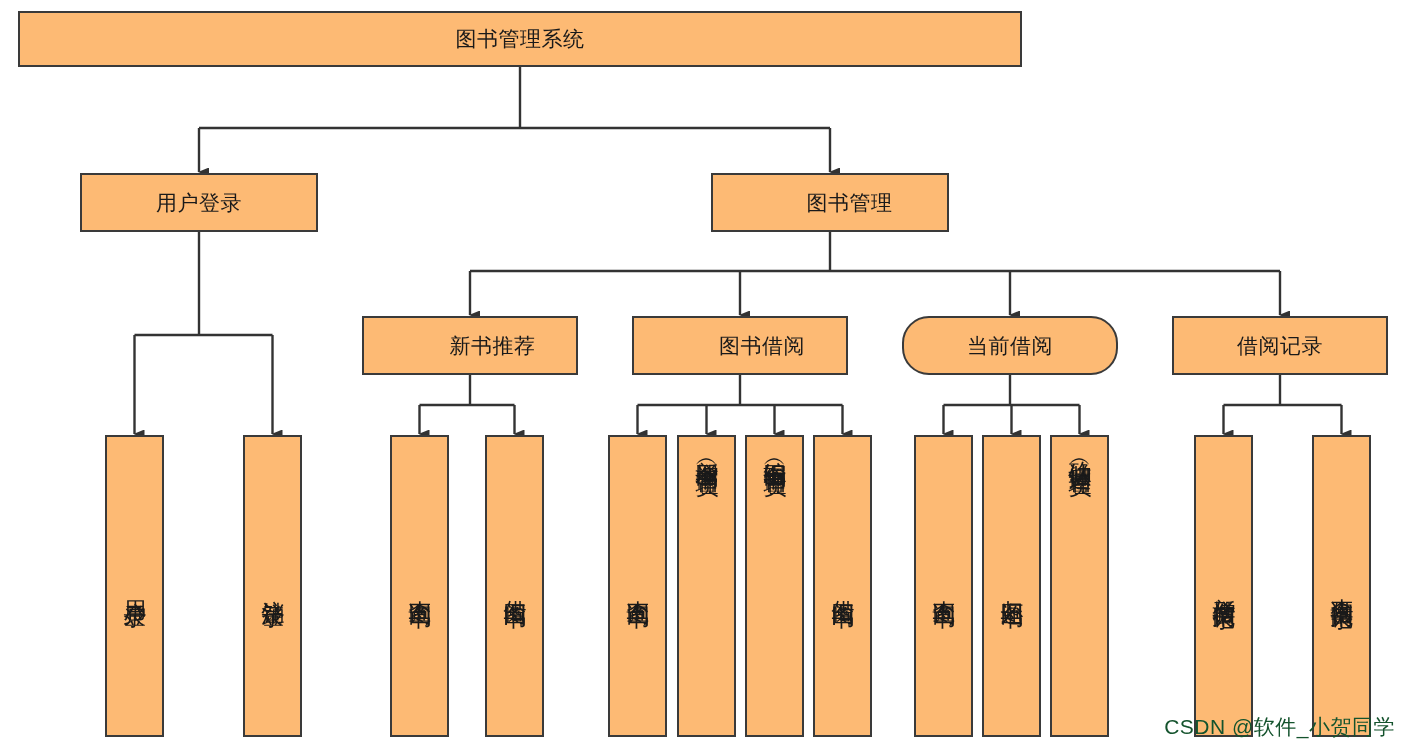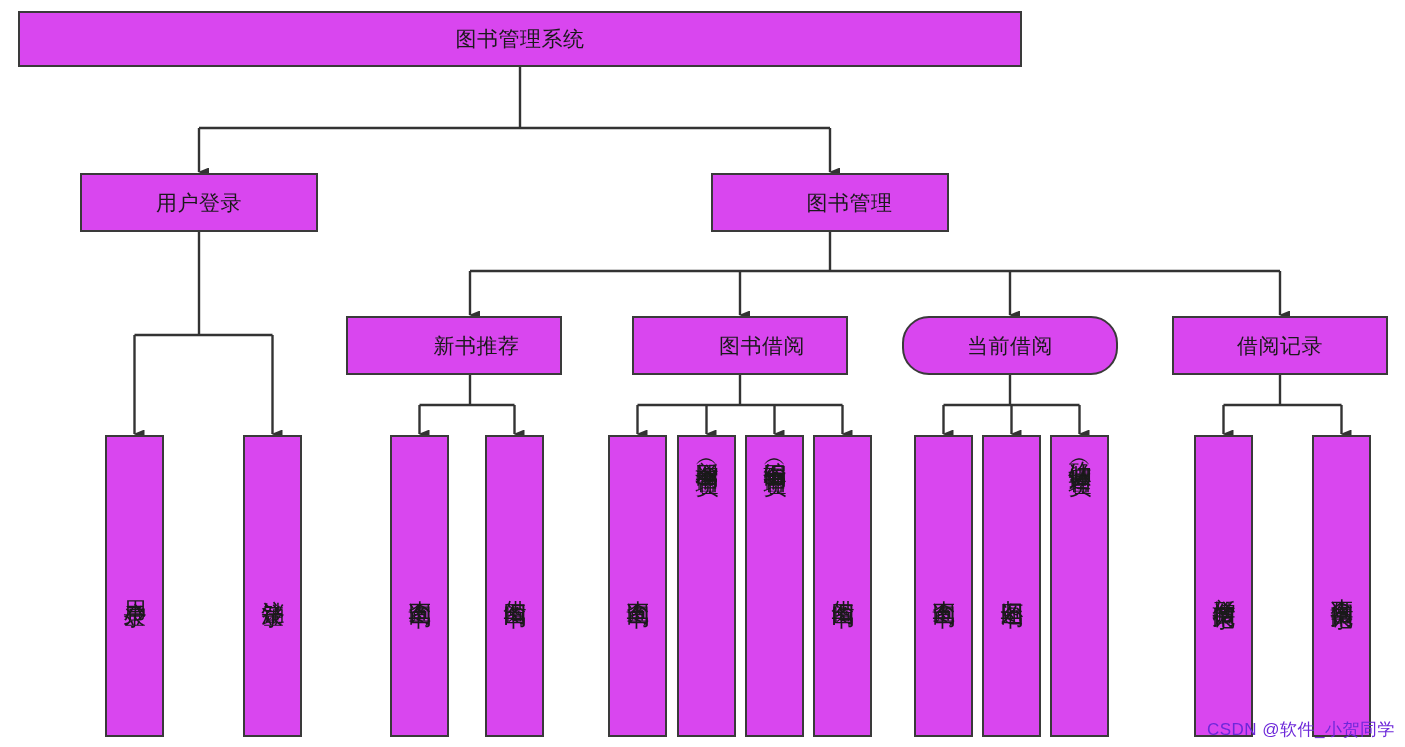--- a/index.html
+++ b/index.html
@@ -17,21 +17,21 @@
   #diagram-root {
     position: absolute;
     left: 0;
     top: 0;
     width: 1405px;
     height: 747px;
   }
   .node-box {
     position: absolute;
     box-sizing: border-box;
-    background: #d946ef;
+    background: #fdba74;
     border: 2px solid #3a3a3a;
   }
   .node-label {
     position: absolute;
     box-sizing: border-box;
     color: #1a1a1a;
     white-space: nowrap;
     letter-spacing: 0.5px;
   }
   
@@ -70,22 +70,22 @@
     left: 0;
     top: 0;
     width: 1405px;
     height: 747px;
     pointer-events: none;
   }
   #watermark {
     position: absolute;
     right: 10px;
     bottom: 6px;
-    font-size: 17px;
-    color: #6d28d9;
+    font-size: 21px;
+    color: #14532d;
     letter-spacing: 0.5px;
     user-select: none;
   }
 </style>
 </head>
 <body>
 
 <div id="diagram-root">
   <svg id="edge-layer" width="1405" height="747" viewBox="0 0 1405 747" xmlns="http://www.w3.org/2000/svg">
     <defs>
@@ -132,21 +132,21 @@
   <div id="node-layer">
       <div class="node-box horiz" style="left: 18px; top: 11px; width: 1004px; height: 56px;">
         <span class="node-label">图书管理系统</span>
       </div>
       <div class="node-box horiz" style="left: 80px; top: 173px; width: 238px; height: 59px;">
         <span class="node-label">用户登录</span>
       </div>
       <div class="node-box horiz" style="left: 711px; top: 173px; width: 238px; height: 59px; padding-left: 39px;">
         <span class="node-label">图书管理</span>
       </div>
-      <div class="node-box horiz" style="left: 346px; top: 316px; width: 216px; height: 59px; padding-left: 45px;">
+      <div class="node-box horiz" style="left: 362px; top: 316px; width: 216px; height: 59px; padding-left: 45px;">
         <span class="node-label">新书推荐</span>
       </div>
       <div class="node-box horiz" style="left: 632px; top: 316px; width: 216px; height: 59px; padding-left: 44px;">
         <span class="node-label">图书借阅</span>
       </div>
       <div class="node-box horiz" style="left: 902px; top: 316px; width: 216px; height: 59px; border-radius: 27px;">
         <span class="node-label">当前借阅</span>
       </div>
       <div class="node-box horiz" style="left: 1172px; top: 316px; width: 216px; height: 59px; text-align: center;">
         <span class="node-label">借阅记录</span>

